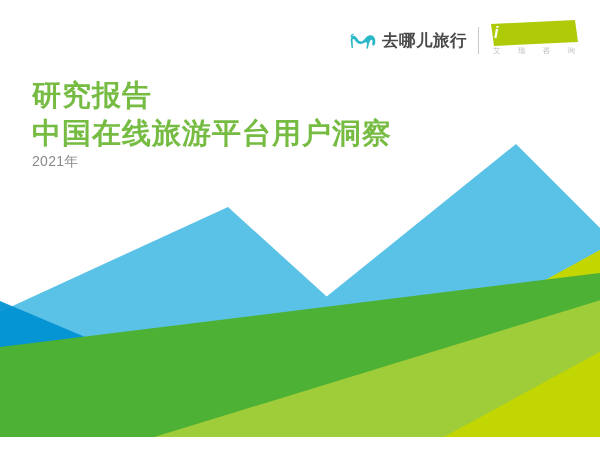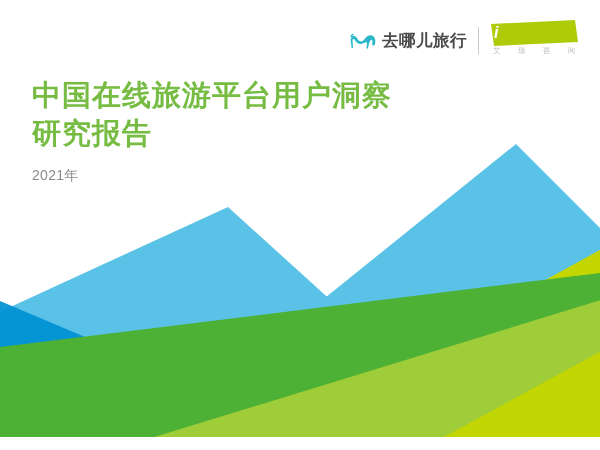--- a/index.html
+++ b/index.html
@@ -115,21 +115,21 @@
   }
   .title-line {
     color: #76bc43;
     font-size: 29px;
     font-weight: bold;
     line-height: 38px;
     letter-spacing: 1px;
     white-space: nowrap;
   }
   .subtitle {
-    margin-top: 16px;
+    margin-top: 2px;
     color: #8a8a8a;
     font-size: 14px;
     line-height: 1;
     letter-spacing: 0.3px;
   }
 </style>
 </head>
 <body>
 
 <div class="slide">
@@ -184,18 +184,18 @@
       <div class="ir-sub">
         <span>艾</span>
         <span>瑞</span>
         <span>咨</span>
         <span>询</span>
       </div>
     </div>
   </div>
 
   <div class="title-block">
+    <div class="title-line">研究报告</div>
     <div class="title-line">中国在线旅游平台用户洞察</div>
-    <div class="title-line">研究报告</div>
     <div class="subtitle">2021年</div>
   </div>
 
 </div>
 
 </body></html>

